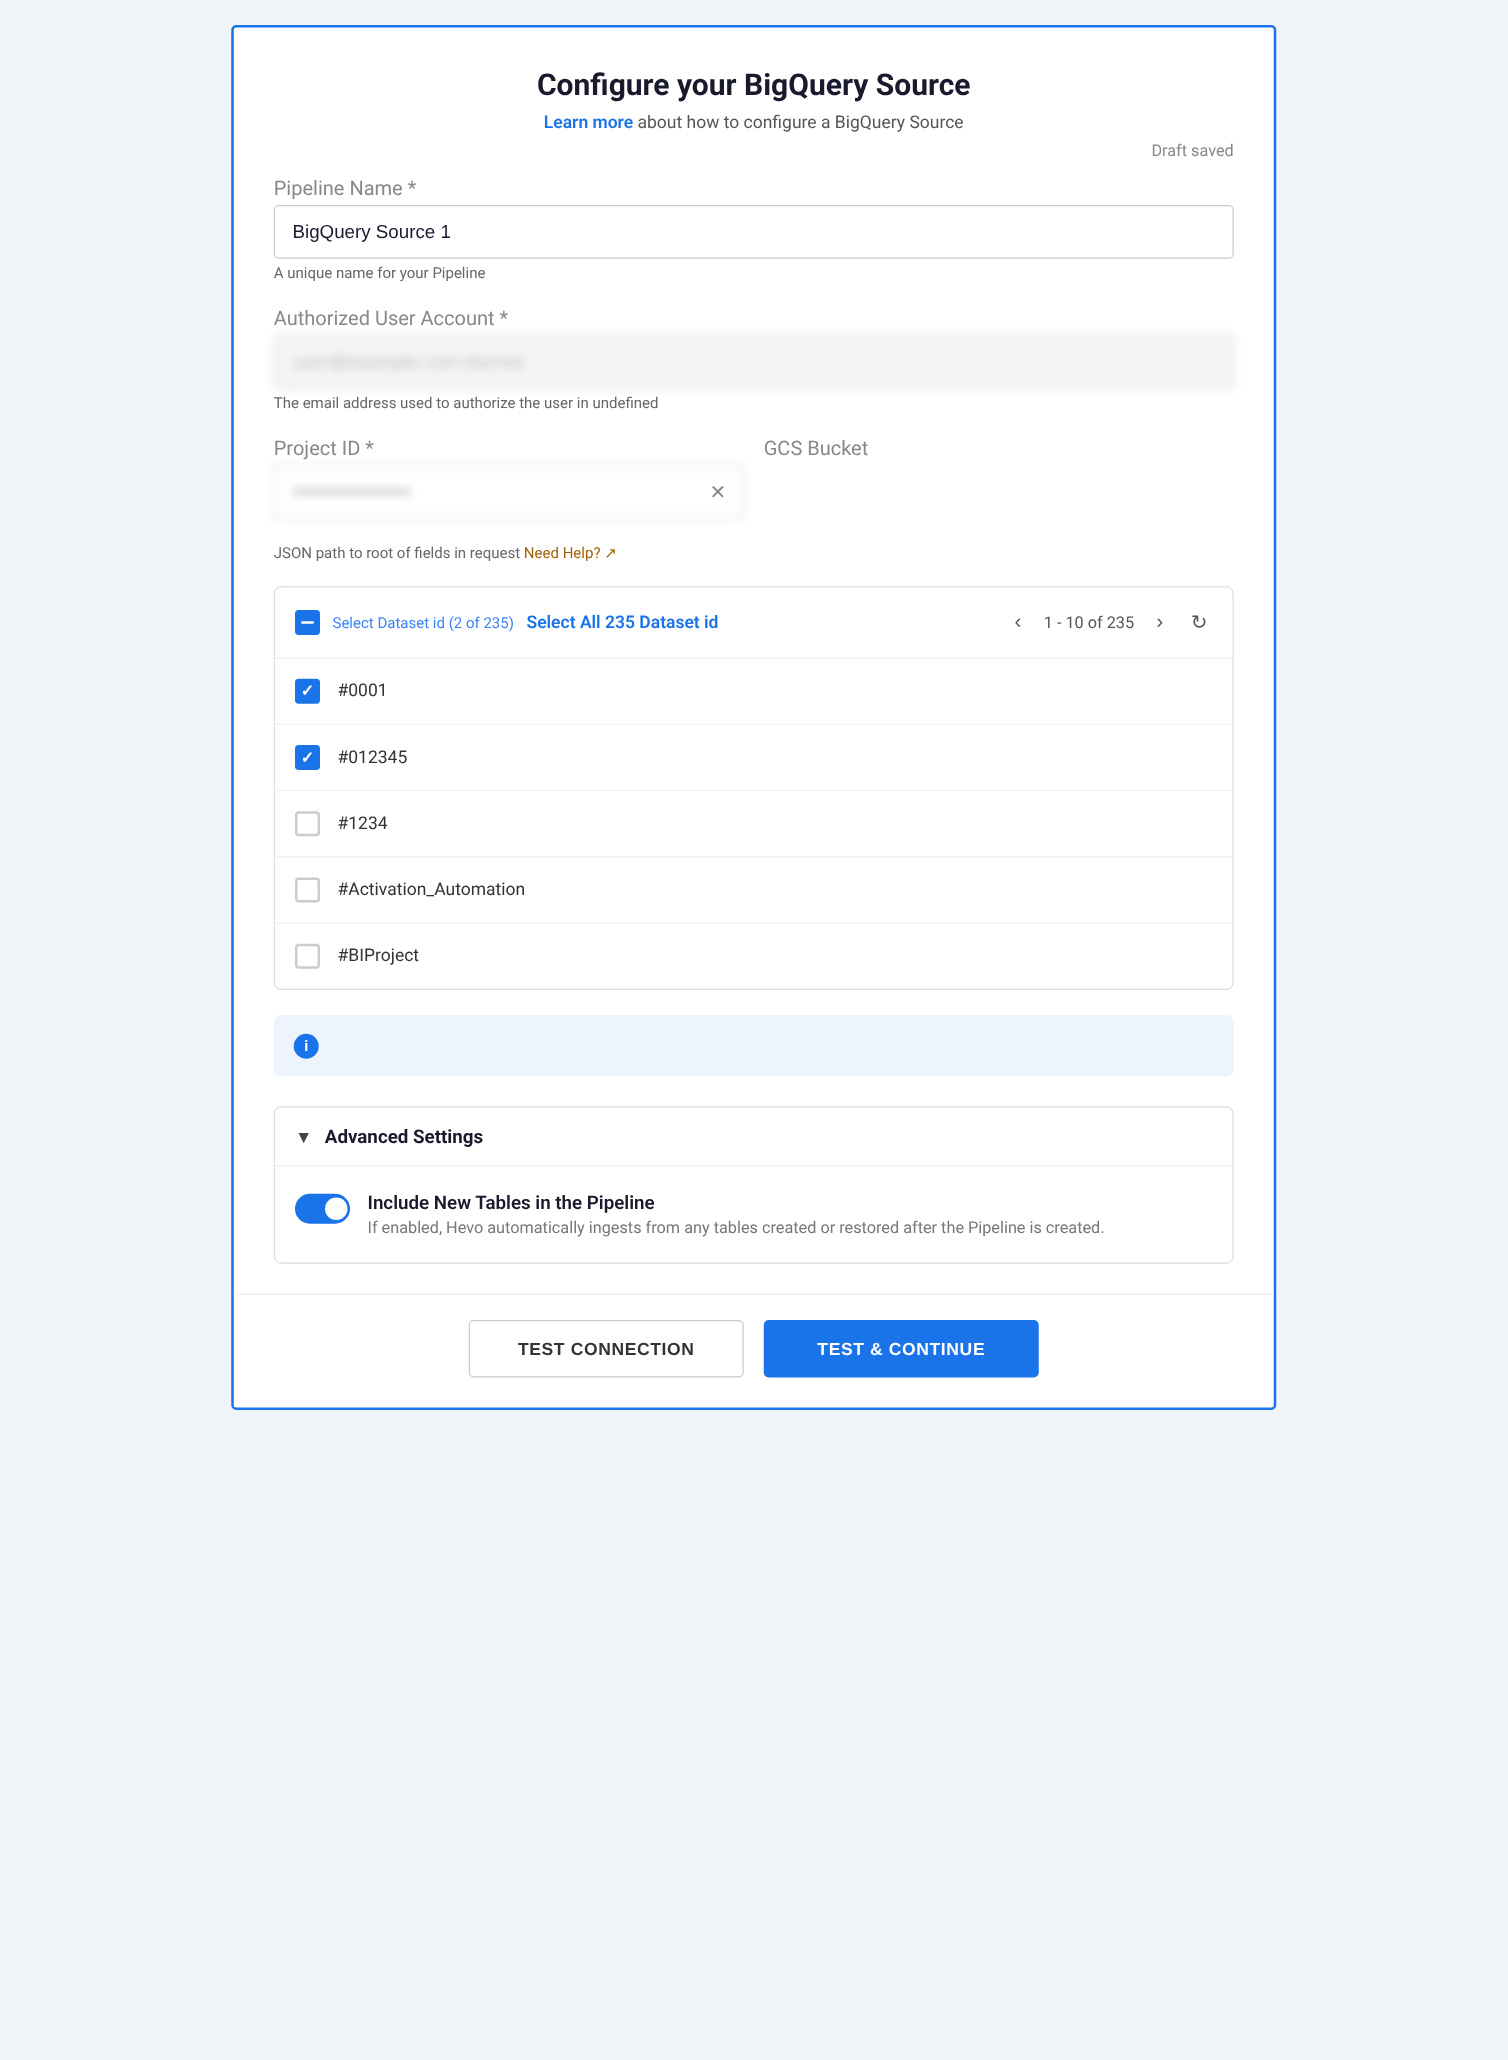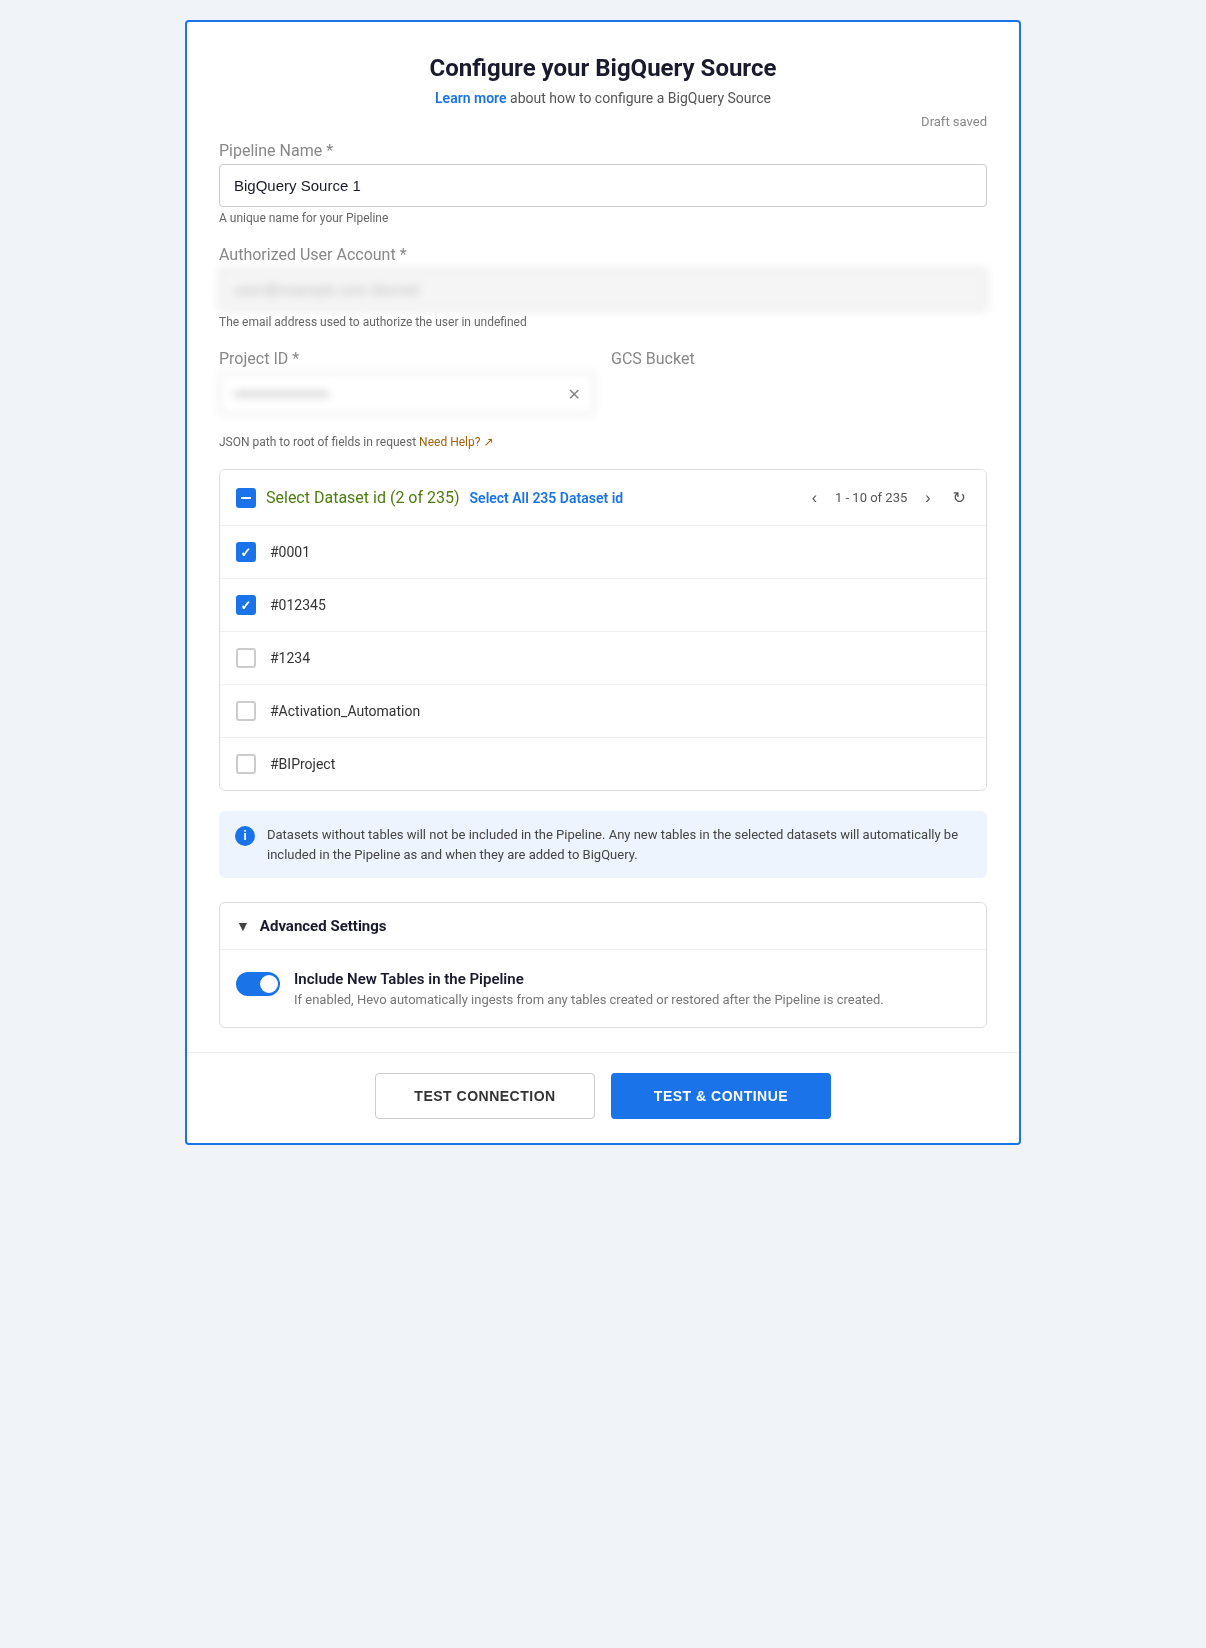--- a/index.html
+++ b/index.html
@@ -134,22 +134,22 @@
       flex-shrink: 0;
     }
     .header-checkbox-minus::after {
       content: '';
       display: block;
       width: 10px;
       height: 2px;
       background: #fff;
     }
     .dataset-count-text {
-      font-size: 16px;
-      color: #4d7c0f;
+      font-size: 12px;
+      color: #3b82f6;
     }
     .select-all-link {
       color: #1a73e8;
       font-size: 14px;
       font-weight: 600;
       cursor: pointer;
       text-decoration: none;
     }
     .dataset-header-right {
       display: flex;
@@ -450,21 +450,20 @@
     <div class="dataset-row">
       <div class="checkbox-unchecked"></div>
       <span class="dataset-name">#BIProject</span>
     </div>
   </div>
 
   <div class="info-box">
     <div class="info-icon">
       <span>i</span>
     </div>
-    <p class="info-text">Datasets without tables will not be included in the Pipeline. Any new tables in the selected datasets will automatically be included in the Pipeline as and when they are added to BigQuery.</p>
   </div>
 
   <div class="advanced-section">
     <div class="advanced-header">
       <span class="arrow-down">▼</span>
       <span class="advanced-title">Advanced Settings</span>
     </div>
     <div class="advanced-content">
       <div class="toggle-row">
         <label class="toggle-switch">

